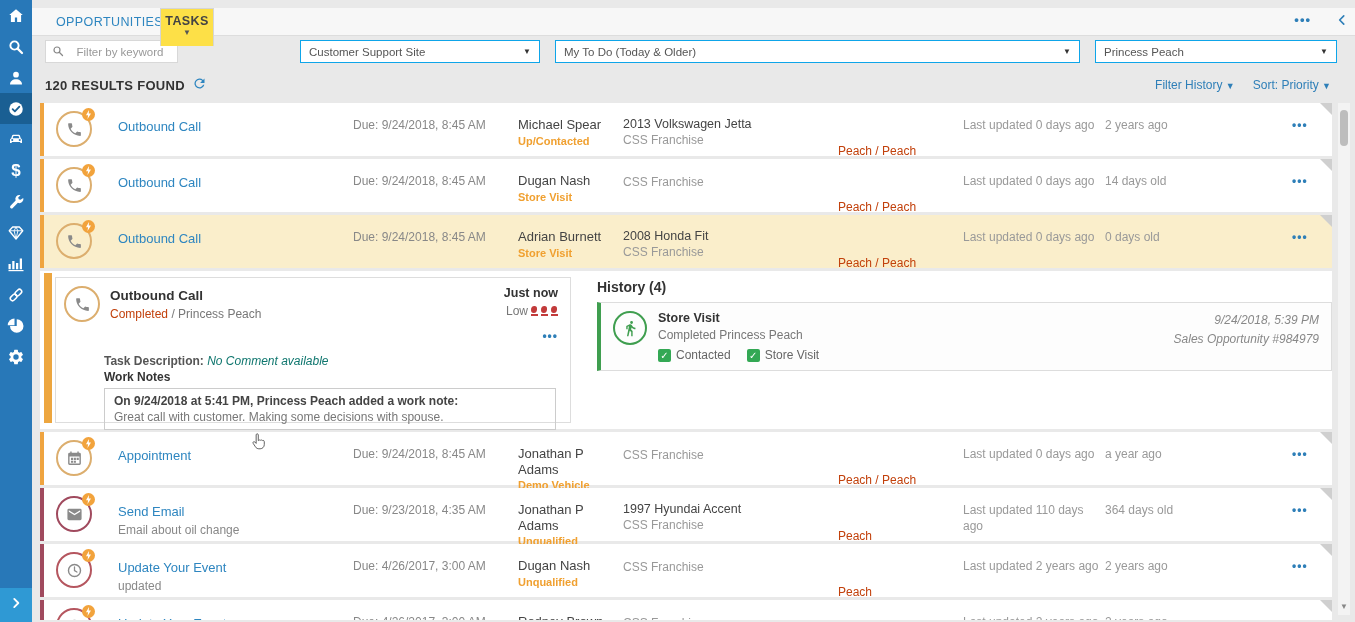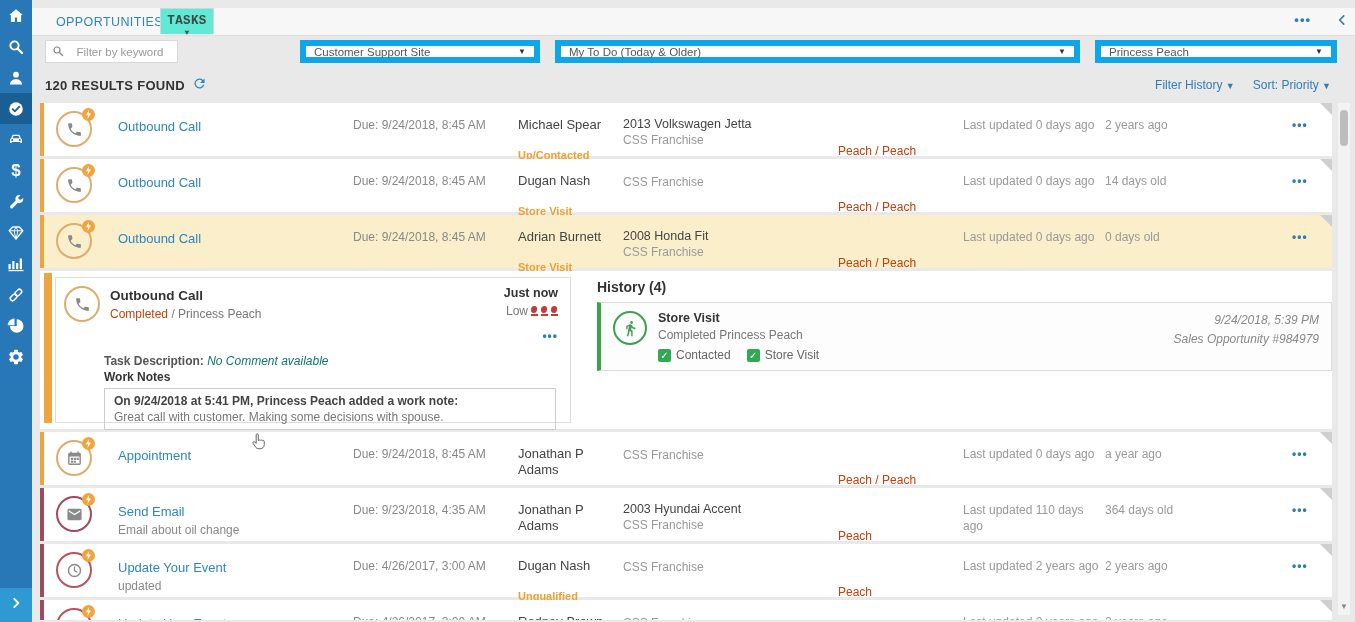--- a/index.html
+++ b/index.html
@@ -13,33 +13,33 @@
   .side-item svg { width:18px; height:18px; }
   .side-item .dollar { color:#fff; font-size:17px; font-weight:bold; }
   .sidebar-expand { position:absolute; bottom:0; left:0; width:32px; height:34px; background:#2f99d4; display:flex; align-items:center; justify-content:center; cursor:pointer; }
 
   
   .main { position:absolute; left:32px; top:8px; width:1323px; height:622px;padding-left:36px; }
 
   
   .topbar { position:absolute; left:0; top:0; width:1323px; height:28px; background:#f7f7f7; border-bottom:1px solid #ddd; z-index:10; }
   .tab-opp { position:absolute; left:14px; top:0; height:28px; line-height:28px; padding:0 10px; color:#2e86c0; font-size:12.5px; letter-spacing:.4px; cursor:pointer; }
-  .tab-tasks { position:absolute; left:128px; top:0; width:54px; height:26px; background:#5eead4; border:1px solid #d5d5d5; border-bottom:none; text-align:center; cursor:pointer; z-index:11;font-family:Liberation Mono, monospace; }
+  .tab-tasks { position:absolute; left:128px; top:0; width:54px; height:38px; background:#fde047; border:1px solid #d5d5d5; border-bottom:none; text-align:center; cursor:pointer; z-index:11; }
   .tab-tasks .lbl { display:block; margin-top:5px; color:#444; font-size:12.5px; font-weight:bold; letter-spacing:.4px; }
   .tab-tasks .caret { display:block; color:#555; font-size:8px; line-height:10px; }
   .topbar-dots { position:absolute; right:44px; top:4px; color:#2e7fb8; font-size:13px; font-weight:bold; letter-spacing:1px; cursor:pointer; }
   .topbar-collapse { position:absolute; right:6px; top:4px; cursor:pointer; }
 
   
   .filterbar { position:absolute; left:0; top:29px; width:1323px; height:31px; background:#e9e9e9; }
   .searchbox { position:absolute; left:13px; top:32px; width:133px; height:23px; background:#fff; border:1px solid #d8d8d8; display:flex; align-items:center; padding:0 6px; }
   .searchbox input { border:none; outline:none; width:100%; font-size:11.5px; color:#555; font-family:"Liberation Sans",sans-serif; background:transparent;text-align:center; }
   .searchbox input::placeholder { color:#999; }
   .searchbox svg { flex:0 0 auto; margin-right:5px; }
-  .selectbox { position:absolute; top:32px; height:23px; background:#fff; border:6px solid #0ea5e9; display:flex; align-items:center; padding:0 8px; font-size:11.5px; color:#555; cursor:pointer; }
+  .selectbox { position:absolute; top:32px; height:23px; background:#fff; border:1px solid #0ea5e9; display:flex; align-items:center; padding:0 8px; font-size:11.5px; color:#555; cursor:pointer; }
   .selectbox .val { flex:1 1 auto; white-space:nowrap; overflow:hidden; }
   .selectbox .dn { color:#333; font-size:8px; }
   .sel-site { left:268px; width:240px; }
   .sel-queue { left:523px; width:525px; }
   .sel-user { left:1063px; width:242px; }
 
   
   .results-left { position:absolute; left:13px; top:68px; display:flex; align-items:center; gap:7px; }
   .results-count { font-size:13px; font-weight:bold; color:#333; letter-spacing:.3px; }
   .results-right { position:absolute; right:24px; top:70px; display:flex; gap:18px; font-size:12px; color:#2e7fb8; }
@@ -66,21 +66,21 @@
   .task-icon-circle[data-icon="clock"] .ic-clock { display:block; }
   .badge { position:absolute; top:-5px; right:-5px; width:13px; height:13px; background:#f2a33c; border-radius:50%; }
   .badge::after { content:""; position:absolute; left:4px; top:2px; width:5px; height:9px; background:#fff; clip-path:polygon(60% 0,0 58%,42% 58%,30% 100%,100% 38%,55% 38%); }
 
   .col-title { flex:0 0 235px; padding-top:14px; }
   .task-title { font-size:13px; color:#2e86c0; text-decoration:none; cursor:pointer; }
   .task-subtitle { font-size:12px; color:#888; margin-top:3px; }
   .col-due { flex:0 0 165px; padding-top:15px; font-size:12px; color:#888; }
   .col-name { flex:0 0 105px; padding-top:14px; }
   .customer-name { font-size:13px; color:#444; line-height:1.2; }
-  .customer-status { font-size:11px; color:#f0a030; font-weight:bold; margin-top:16px; }
+  .customer-status { font-size:11px; color:#f0a030; font-weight:bold; margin-top:2px; }
   .col-vehicle { flex:0 0 215px; padding-top:14px; }
   .vehicle-line1 { font-size:12.5px; color:#444; }
   .vehicle-line2 { font-size:12px; color:#999; margin-top:2px; }
   .col-source { flex:0 0 125px; padding-top:15px; font-size:12px; color:#c2410c;margin-top:26px; }
   .col-updated { flex:0 0 142px; padding-top:15px; font-size:12px; color:#999; line-height:1.3; }
   .col-age { flex:1 1 auto; padding-top:15px; font-size:12px; color:#999; }
   .col-menu { flex:0 0 40px; padding-top:12px; }
   .ellipsis { color:#2e7fb8; font-size:12px; font-weight:bold; letter-spacing:1px; cursor:pointer; }
 
   
@@ -464,21 +464,21 @@
     <div class="col-title">
       <a class="task-title">Send Email</a>
       <div class="task-subtitle">Email about oil change</div>
     </div>
     <div class="col-due">Due: 9/23/2018, 4:35 AM</div>
     <div class="col-name">
       <div class="customer-name">Jonathan P Adams</div>
       <div class="customer-status">Unqualified</div>
     </div>
     <div class="col-vehicle">
-      <div class="vehicle-line1">2003 Hyundai Accent</div>
+      <div class="vehicle-line1">1997 Hyundai Accent</div>
       <div class="vehicle-line2">CSS Franchise</div>
     </div>
     <div class="col-source">Peach</div>
     <div class="col-updated">Last updated 110 days ago</div>
     <div class="col-age">364 days old</div>
     <div class="col-menu"><span class="ellipsis">•••</span></div>
   </div>
 
   <div class="task-row accent-maroon">
     <div class="row-fold"></div>

